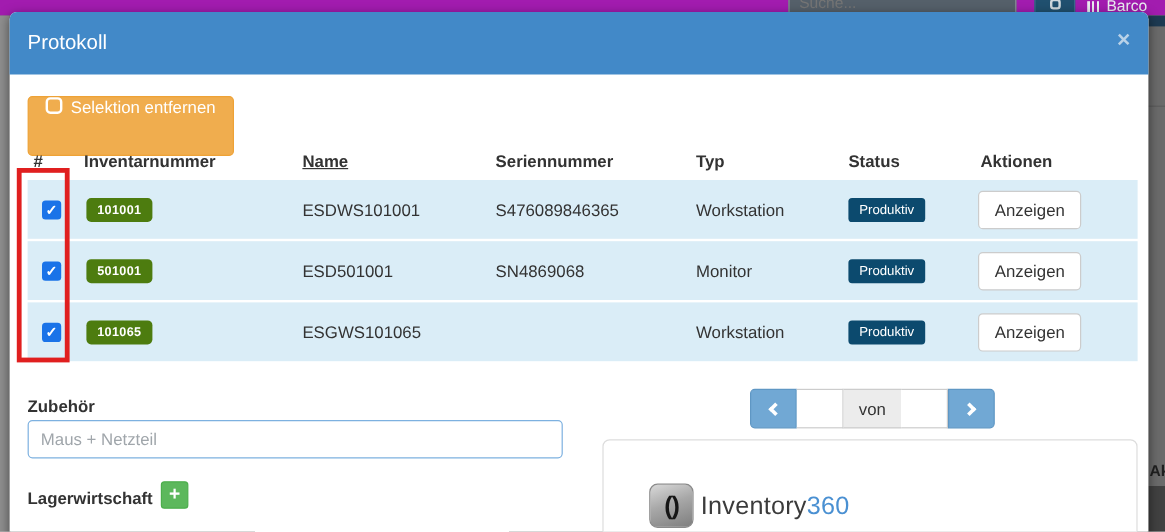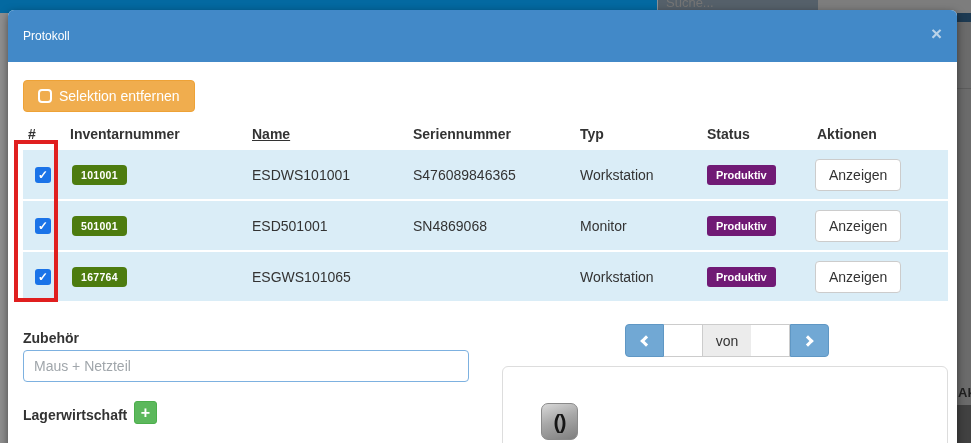--- a/index.html
+++ b/index.html
@@ -1,20 +1,20 @@
 <!DOCTYPE html>
 <html><head>
 <meta charset="utf-8">
 <style>
   * { margin:0; padding:0; box-sizing:border-box; }
   html,body { width:971px; height:443px; overflow:hidden; }
   body { position:relative; font-family:"Liberation Sans", sans-serif; background:#7d7d7d; }
 
   
-  .navbar { position:absolute; left:0; top:0; width:818px; height:13px; background:#0369a1; overflow:hidden; }
+  .navbar { position:absolute; left:0; top:0; width:971px; height:13px; background:#a21caf; overflow:hidden; }
   .nav-search { position:absolute; left:657px; top:-12px; width:190px; height:24px; background:#55606a;
     border:1px solid #8a9199; color:#aab2ba; font-size:13px; padding:4px 8px 0 8px; }
   .nav-btn { position:absolute; left:862px; top:-10px; width:34px; height:22px; background:#20506f;
     border:1px solid #3a6a8a; display:flex; align-items:flex-end; justify-content:center; }
   .nav-btn .dot { width:9px; height:9px; border:2px solid #cfd8dd; border-radius:3px; margin-bottom:3px; }
   .nav-barcode { position:absolute; left:906px; top:-10px; height:24px; display:flex; align-items:flex-end;
     color:#e9edf0; font-size:13px; gap:4px; padding-bottom:2px; }
   .barcode-glyph { width:12px; height:11px;
     background:repeating-linear-gradient(90deg,#e9edf0 0 2px, transparent 2px 4px); }
 
@@ -23,28 +23,28 @@
   .right-strip .bar-frag { position:absolute; left:0; top:0; width:14px; height:9px; background:#1d3a52; }
   .right-strip .line-frag { position:absolute; left:0; top:75px; width:14px; height:1px; background:#5c5c5c; }
   .right-strip .txt-frag { position:absolute; left:1px; top:372px; color:#1f1f1f; font-weight:bold; font-size:13px; }
   .right-strip .dark-frag { position:absolute; left:0; top:392px; width:14px; height:38px; background:#414141; }
 
   
   .modal { position:absolute; left:8px; top:10px; width:949px; height:500px; background:#fff;
     border-radius:6px 6px 0 0; box-shadow:0 3px 9px rgba(0,0,0,.5); }
   .modal-header { position:absolute; left:0; top:0; width:100%; height:52px; background:#4289c8;
     border-radius:6px 6px 0 0; }
-  .modal-title { position:absolute; left:15px; top:0; line-height:52px; color:#fff; font-size:12px; }
+  .modal-title { position:absolute; left:15px; top:0; line-height:52px; color:#fff; font-size:17px; }
   .modal-close { position:absolute; right:15px; top:14px; color:#b9d2e8; font-size:19px; font-weight:bold;
     cursor:pointer; line-height:20px; }
 
   
-  .btn-warning { position:absolute; left:15px; top:70px; height:32px; background:#f0ad4e;
+  .btn-warning { position:absolute; left:15px; top:70px; height:50px; background:#f0ad4e;
     border:1px solid #eea236; border-radius:4px; color:#fff; font-size:14px; padding:0 14px;
-    display:flex; align-items:center; gap:7px; cursor:pointer; }
+    display:flex; align-items:flex-start; gap:7px; cursor:pointer; }
   .cb-outline { width:14px; height:14px; border:2px solid #fff; border-radius:4px; }
 
   
   .thead { position:absolute; left:15px; top:114px; width:925px; height:24px; font-size:14px; font-weight:bold; color:#333; }
   .thead span { position:absolute; top:2px; }
   .h-check  { left:5px; }
   .h-inv    { left:47px; }
   .h-name   { left:229px;text-decoration:underline; }
   .h-serial { left:390px; }
   .h-typ    { left:557px; }
@@ -61,21 +61,21 @@
   .c-typ    { left:557px;text-align:center; }
   .c-status { left:684px; }
   .c-action { left:792px; }
 
   .checkbox { width:16px; height:16px; background:#1a73e8; border-radius:3px; display:flex;
     align-items:center; justify-content:center; cursor:pointer; }
   .checkbox .tick { color:#fff; font-size:12px; font-weight:bold; line-height:1; }
 
   .badge-inv { background:#4d7c0f; color:#fff; font-size:10.5px; font-weight:bold;
     padding:4px 9px; border-radius:4px; letter-spacing:.3px; }
-  .badge-status { background:#701a75; color:#fff; font-size:11px; font-weight:bold;
+  .badge-status { background:#0c4a6e; color:#fff; font-size:11px; font-weight:normal;
     padding:4px 9px; border-radius:3px; }
   .btn-default { background:#fff; border:1px solid #ccc; border-radius:4px; color:#333;
     font-size:14px; padding:7px 13px; cursor:pointer; font-family:"Liberation Sans",sans-serif; }
 
   
   .annot { position:absolute; left:6px; top:130px; width:44px; height:162px;
     border:4px solid #e01f1f; pointer-events:none; }
 
   
   .lbl { position:absolute; font-size:14px; font-weight:bold; color:#333; }
@@ -177,21 +177,21 @@
     <span class="cell c-serial">SN4869068</span>
     <span class="cell c-typ">Monitor</span>
     <span class="cell c-status badge-status">Produktiv</span>
     <button class="cell c-action btn-default">Anzeigen</button>
   </div>
 
   <div class="trow r2">
     <div class="cell c-check checkbox">
       <span class="tick">✓</span>
     </div>
-    <span class="cell c-inv badge-inv">167764</span>
+    <span class="cell c-inv badge-inv">101065</span>
     <span class="cell c-name">ESGWS101065</span>
     <span class="cell c-serial"></span>
     <span class="cell c-typ">Workstation</span>
     <span class="cell c-status badge-status">Produktiv</span>
     <button class="cell c-action btn-default">Anzeigen</button>
   </div>
 
   <div class="annot"></div>
 
   <div class="lbl lbl-zubehoer">Zubehör</div>
@@ -209,15 +209,18 @@
     <div class="pg-sep">von</div>
     <input class="pg-input" value="" style="">
     <div class="pg-btn next">
       <div class="chev right"></div>
     </div>
   </div>
 
   <div class="brand-card">
     <div class="brand-logo">
       <div class="logo-mark">()</div>
+      <div class="logo-word">
+        <span>Inventory</span><span class="logo-360">360</span>
+      </div>
     </div>
   </div>
 </div>
 
 </body></html>

